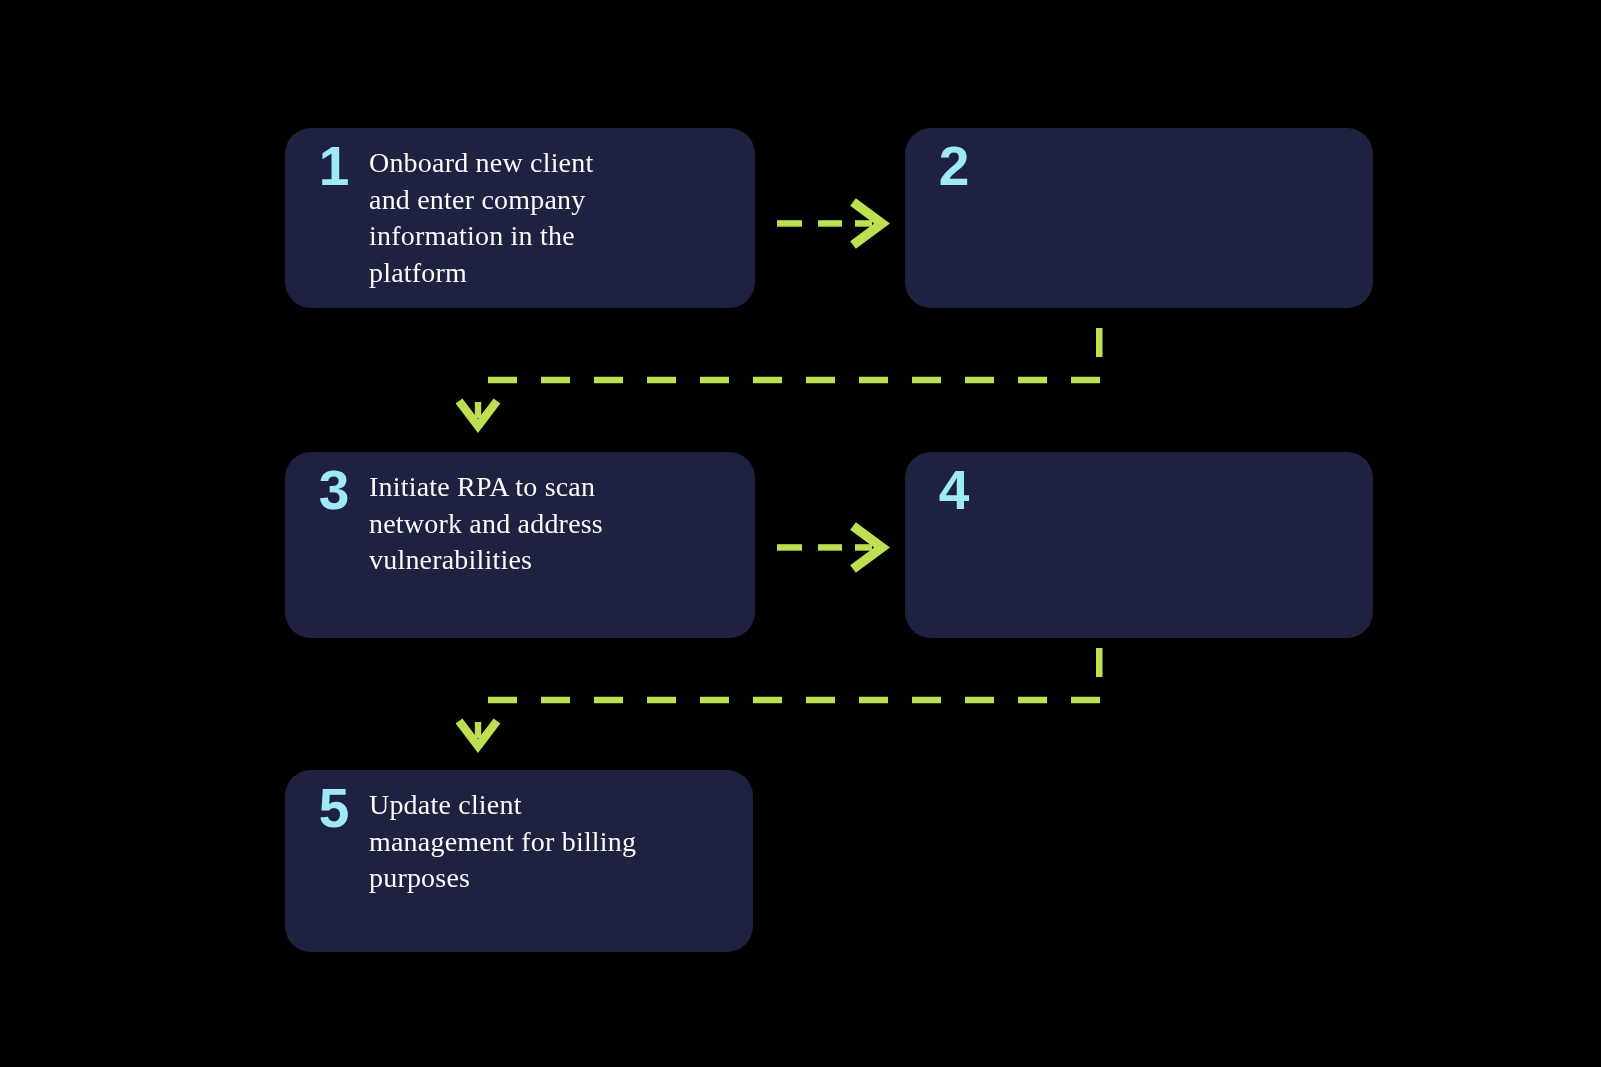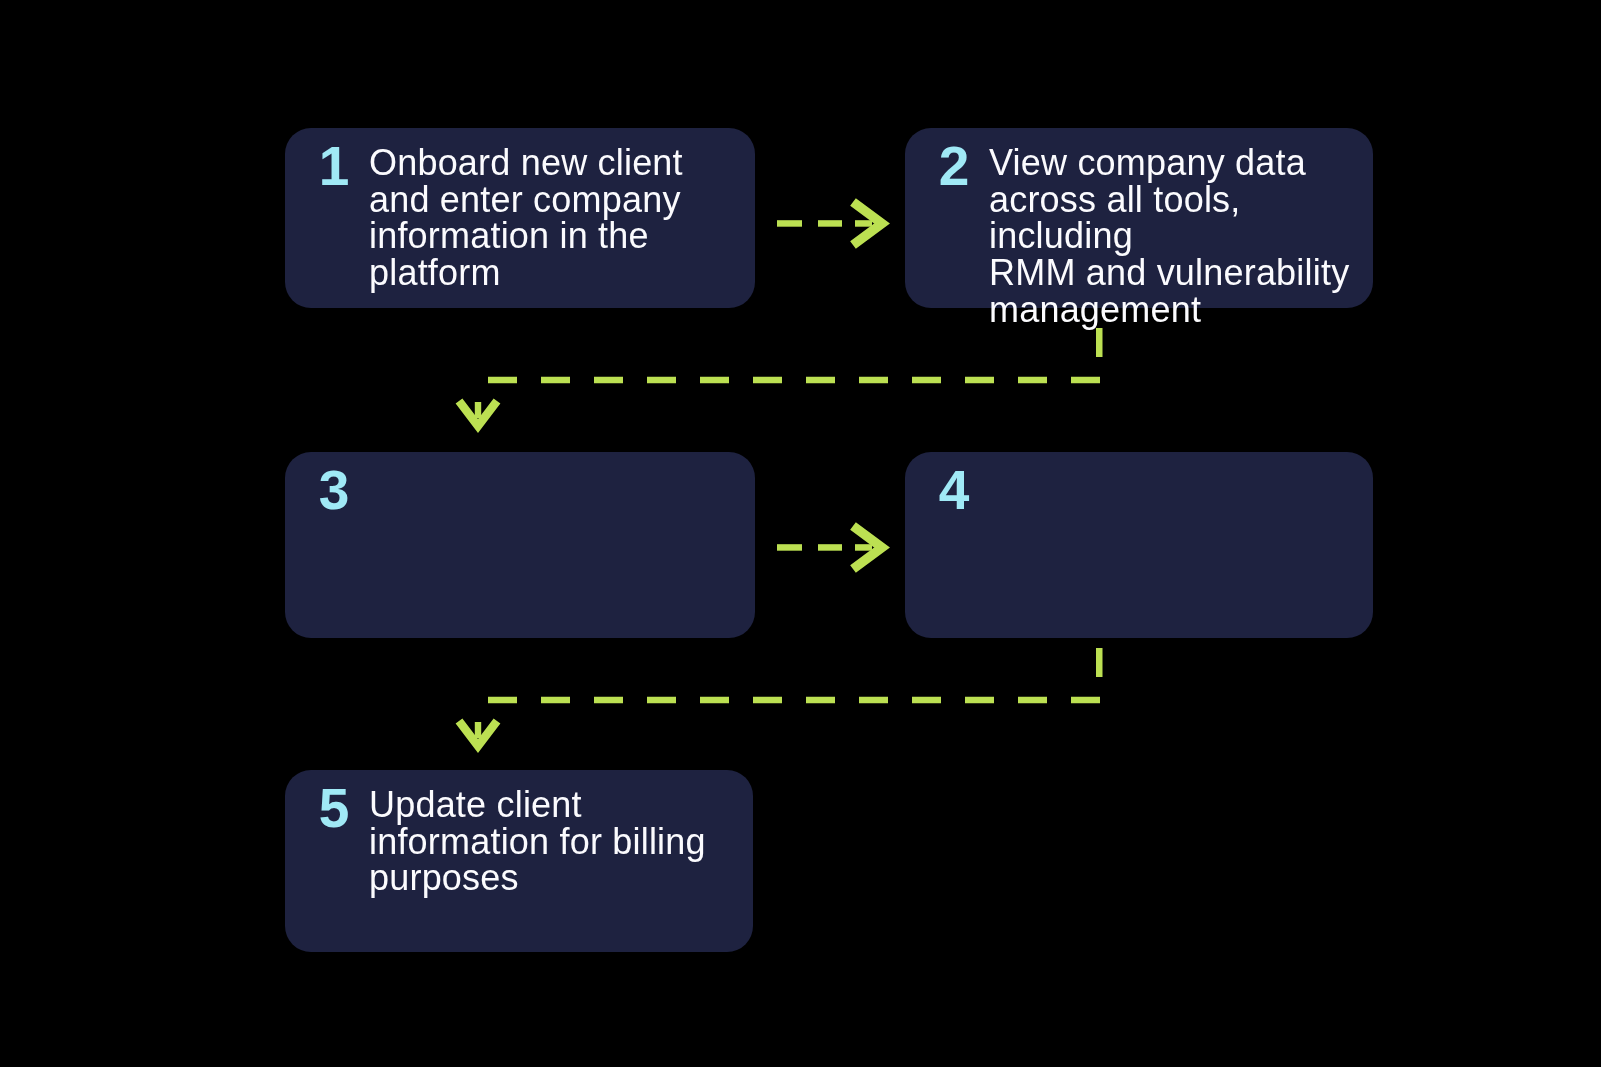--- a/index.html
+++ b/index.html
@@ -29,64 +29,64 @@
     color:var(--number);
     font-size:55px;
     font-weight:bold;
     line-height:52px;
     letter-spacing:0;
   }
   .txt{
     position:absolute;
     left:84px;top:17px;right:16px;
     color:var(--text);
-    font-size:36px;
+    font-size:28px;
     line-height:36.7px;
     letter-spacing:0.2px;
     white-space:pre-line;
+    font-family:Liberation Serif, serif;
   }
   svg{position:absolute;display:block;overflow:visible;}
 </style>
 </head>
 <body>
 
 <div class="stage">
 
   <div class="box" style="left:285px;top:128px;width:470px;height:180px;">
     <div class="num">1</div>
     <div class="txt">Onboard new client
 and enter company
 information in the
 platform</div>
   </div>
 
   <div class="box" style="left:905px;top:128px;width:468px;height:180px;">
     <div class="num">2</div>
-    <div class="txt">View company data
-across all tools, including
-RMM and vulnerability
-management</div>
   </div>
 
   <svg style="left:770px;top:196px;" width="116" height="56" viewBox="0 0 116 56">
     <rect x="7" y="24.2" width="25" height="6.5" fill="var(--arrow)"></rect>
     <rect x="48" y="24.2" width="24" height="6.5" fill="var(--arrow)"></rect>
     <rect x="85" y="24.2" width="17" height="6.5" fill="var(--arrow)"></rect>
     <path d="M 83 6 L 112 27.5 L 83 49" fill="none" stroke="var(--arrow)" stroke-width="9.5"></path>
   </svg>
 
   <svg style="left:450px;top:328px;" width="660" height="105" viewBox="0 0 660 105">
     <rect x="646" y="0" width="6.5" height="29" fill="var(--arrow)"></rect>
     <path d="M 650 52 H 24" fill="none" stroke="var(--arrow)" stroke-width="6.5" stroke-dasharray="29 24"></path>
     <path d="M 9 73 L 28 98 L 47 73" fill="none" stroke="var(--arrow)" stroke-width="8.5"></path>
     <rect x="24.8" y="74" width="6.4" height="16" fill="var(--arrow)"></rect>
   </svg>
 
   <div class="box" style="left:285px;top:452px;width:470px;height:186px;">
     <div class="num">3</div>
+    <div class="txt">Initiate RPA to scan
+network and address
+vulnerabilities</div>
   </div>
 
   <div class="box" style="left:905px;top:452px;width:468px;height:186px;">
     <div class="num">4</div>
   </div>
 
   <svg style="left:770px;top:520px;" width="116" height="56" viewBox="0 0 116 56">
     <rect x="7" y="24.2" width="25" height="6.5" fill="var(--arrow)"></rect>
     <rect x="48" y="24.2" width="24" height="6.5" fill="var(--arrow)"></rect>
     <rect x="85" y="24.2" width="17" height="6.5" fill="var(--arrow)"></rect>
@@ -96,17 +96,17 @@
   <svg style="left:450px;top:648px;" width="660" height="105" viewBox="0 0 660 105">
     <rect x="646" y="0" width="6.5" height="29" fill="var(--arrow)"></rect>
     <path d="M 650 52 H 24" fill="none" stroke="var(--arrow)" stroke-width="6.5" stroke-dasharray="29 24"></path>
     <path d="M 9 73 L 28 98 L 47 73" fill="none" stroke="var(--arrow)" stroke-width="8.5"></path>
     <rect x="24.8" y="74" width="6.4" height="16" fill="var(--arrow)"></rect>
   </svg>
 
   <div class="box" style="left:285px;top:770px;width:468px;height:182px;">
     <div class="num">5</div>
     <div class="txt">Update client
-information for billing
+management for billing
 purposes</div>
   </div>
 
 </div>
 
 </body></html>

